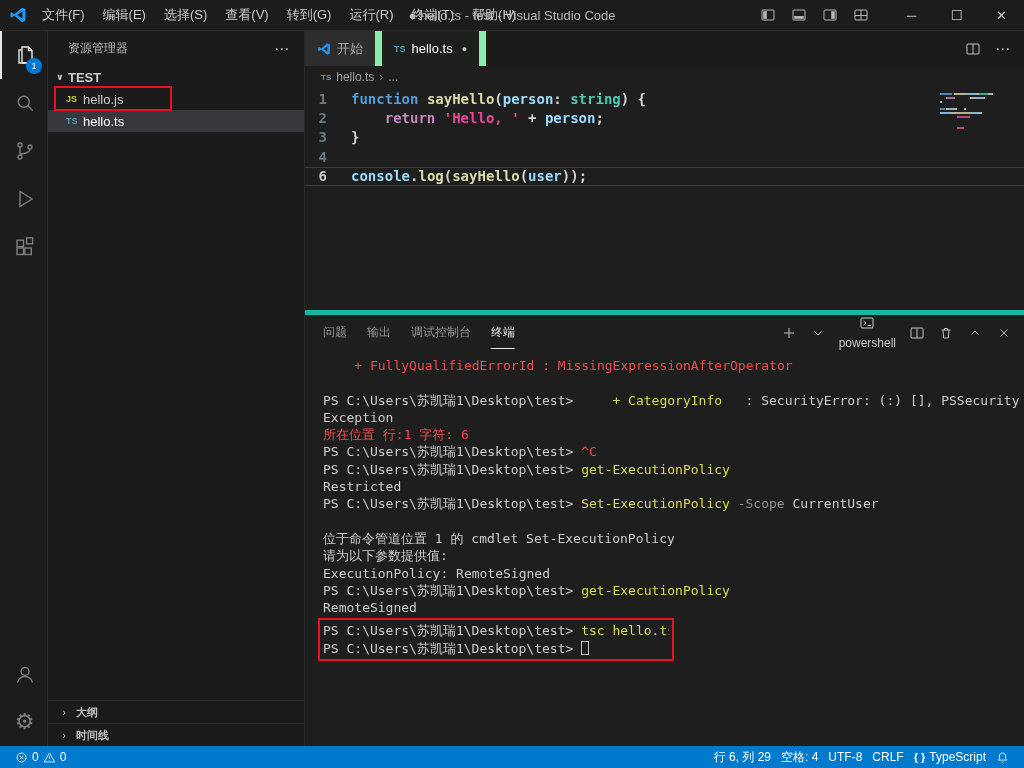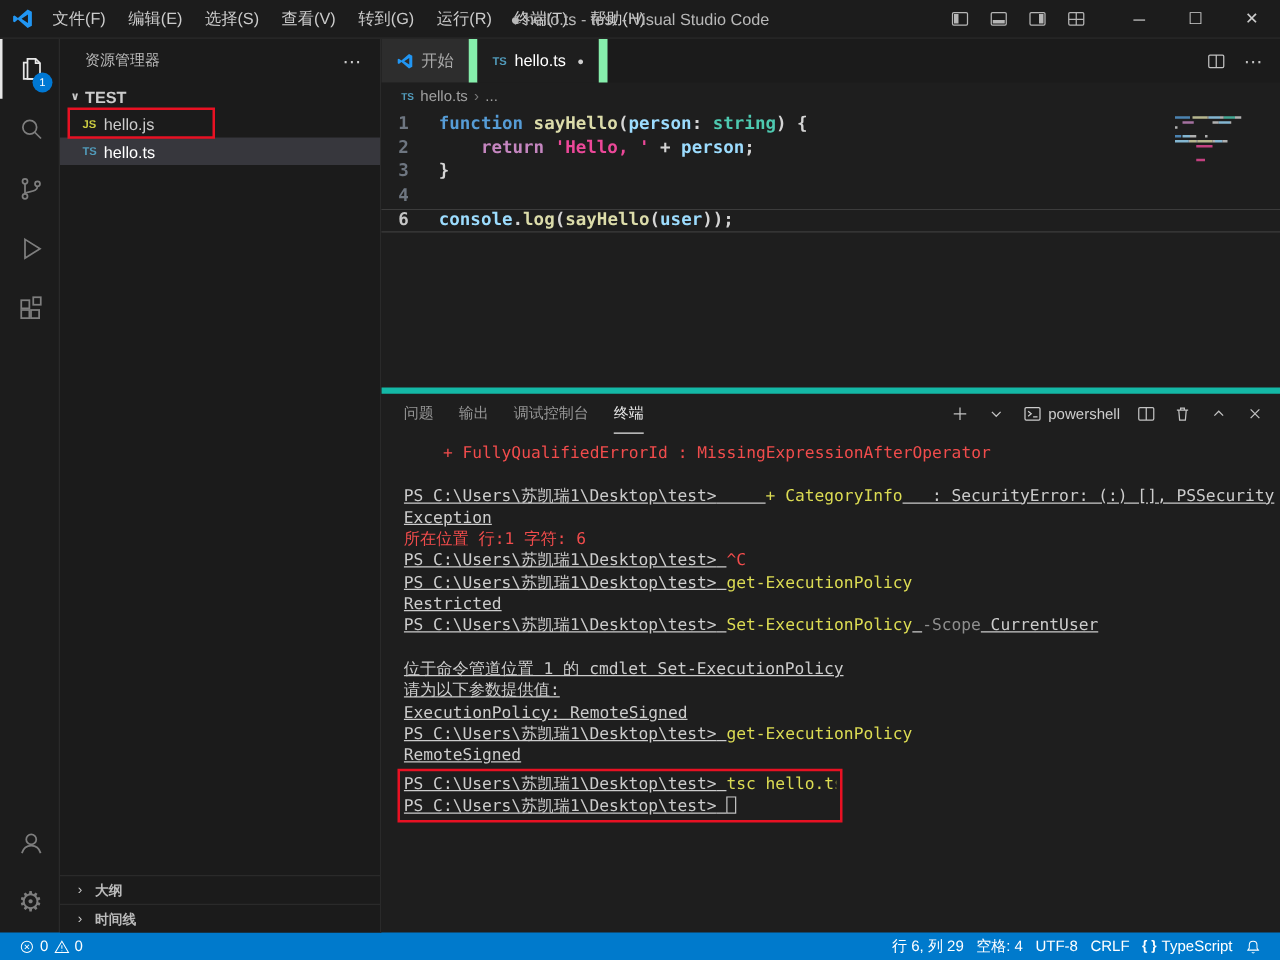--- a/index.html
+++ b/index.html
@@ -78,26 +78,26 @@
   .mm-tk { background:currentColor; opacity:.8; height:2px; }
   .mm-sp { height:2px; }
 
   
   #panel { flex:0 0 436px; border-top:5px solid #14b8a6; background:#1e1e1e; display:flex; flex-direction:column; }
   .panel-header { flex:0 0 32px; display:flex; align-items:center; padding:0 12px 0 18px; }
   .panel-tab { margin-right:20px; font-size:12px; color:#969696; height:32px; line-height:31px; border-bottom:1px solid transparent; }
   .panel-tab.active { color:#e7e7e7; border-bottom-color:#e7e7e7; }
   .panel-toolbar { margin-left:auto; display:flex; align-items:center; gap:13px; color:#c2c2c2; }
   .panel-toolbar svg { width:16px; height:16px; }
-  .ps-group { display:flex; align-items:center; gap:5px; font-size:12px; color:#cccccc; }
+  .ps-group { display:flex; align-items:center; gap:5px; font-size:12px; color:#cccccc;flex-direction:column; }
 
   #terminal { flex:1; padding:7px 0 0 18px; font-family:"DejaVu Sans Mono","Liberation Mono",monospace; font-size:13px; overflow:hidden; }
   .term-row { height:17.3px; line-height:17.3px; white-space:pre; overflow:hidden; }
   .term-annot { border:2px solid #e81123; width:356px; margin-left:-5px; margin-top:2px; padding:2px 3px; }
-  .tm-wh,.tm-pr { color:#cccccc;text-decoration:underline; } .tm-red { color:#f14c4c; } .tm-yl { color:#dcdc53; } .tm-gy { color:#8f8f8f; }
+  .tm-wh,.tm-pr { color:#cccccc; } .tm-red { color:#f14c4c; } .tm-yl { color:#dcdc53; } .tm-gy { color:#8f8f8f; }
   .term-cursor { display:inline-block; width:8px; height:14px; border:1px solid #c0c0c0; vertical-align:-2px; }
 
   
   #statusbar { flex:0 0 22px; background:#007acc; color:#ffffff; display:flex; align-items:center; font-size:12px; padding:0 10px; }
   .sb-item { display:flex; align-items:center; gap:4px; padding:0 5px; white-space:nowrap; }
   .sb-item svg { width:13px; height:13px; }
   .sb-right { margin-left:auto; display:flex; align-items:center; }
   .braces { font-weight:bold; font-size:11px; }
 </style>
 </head>

